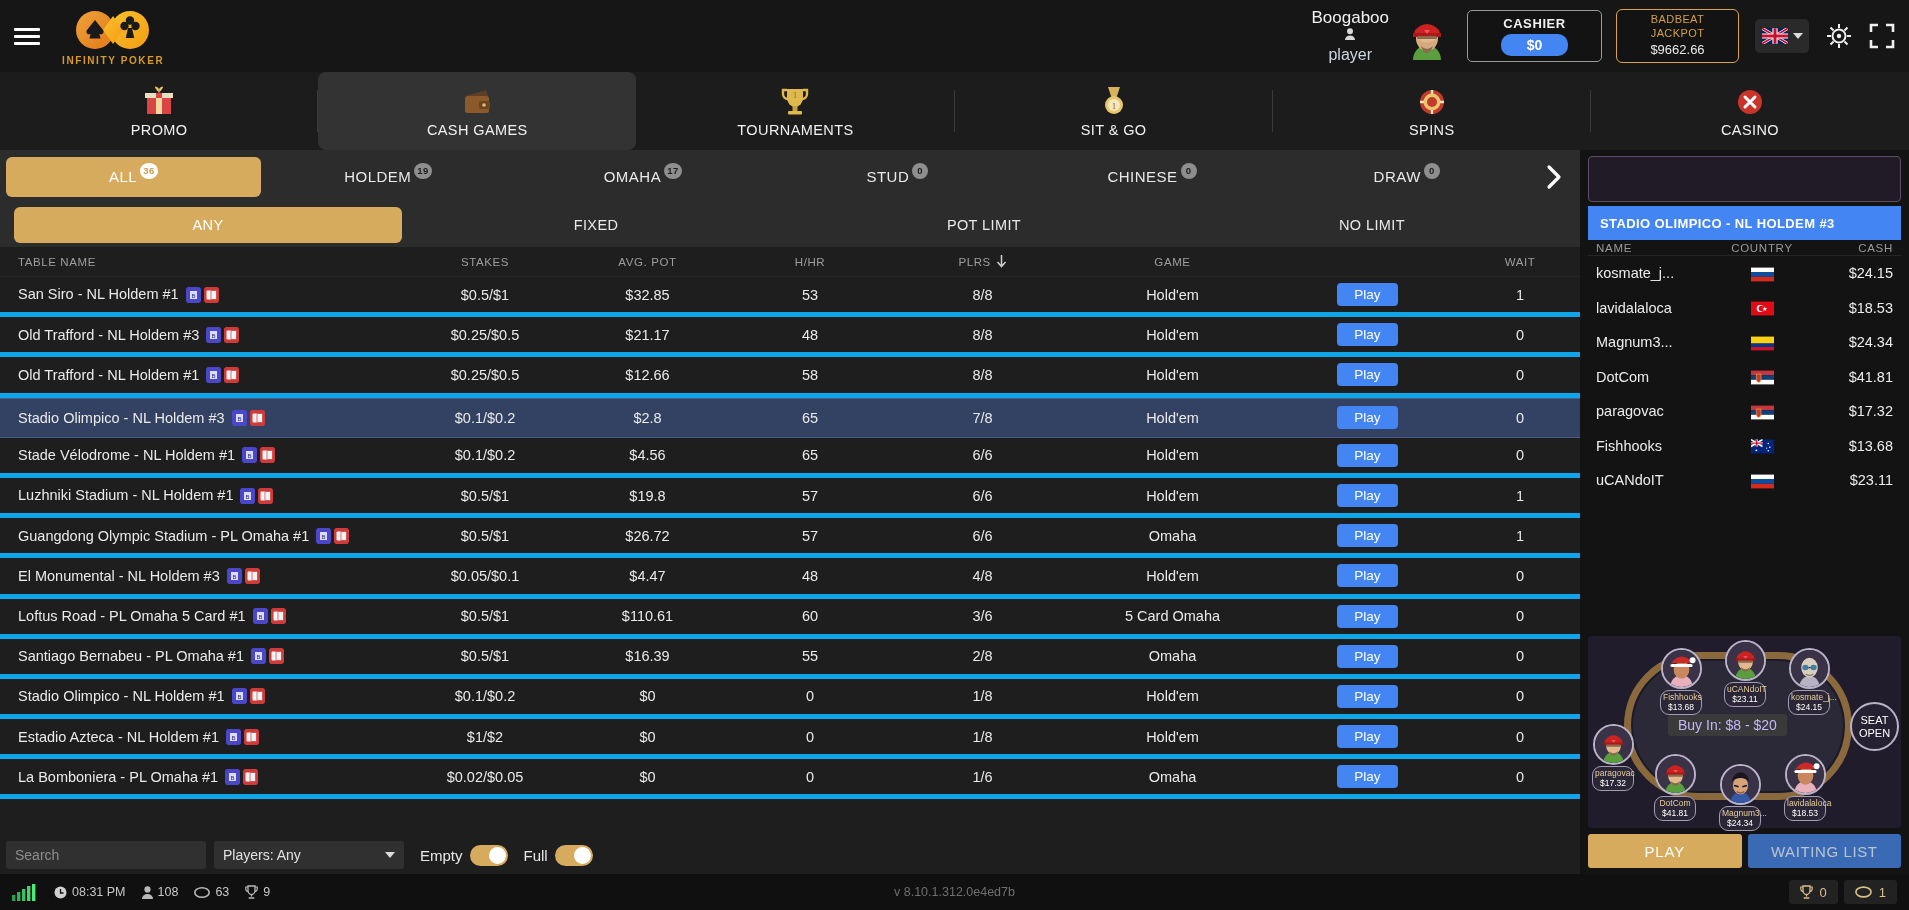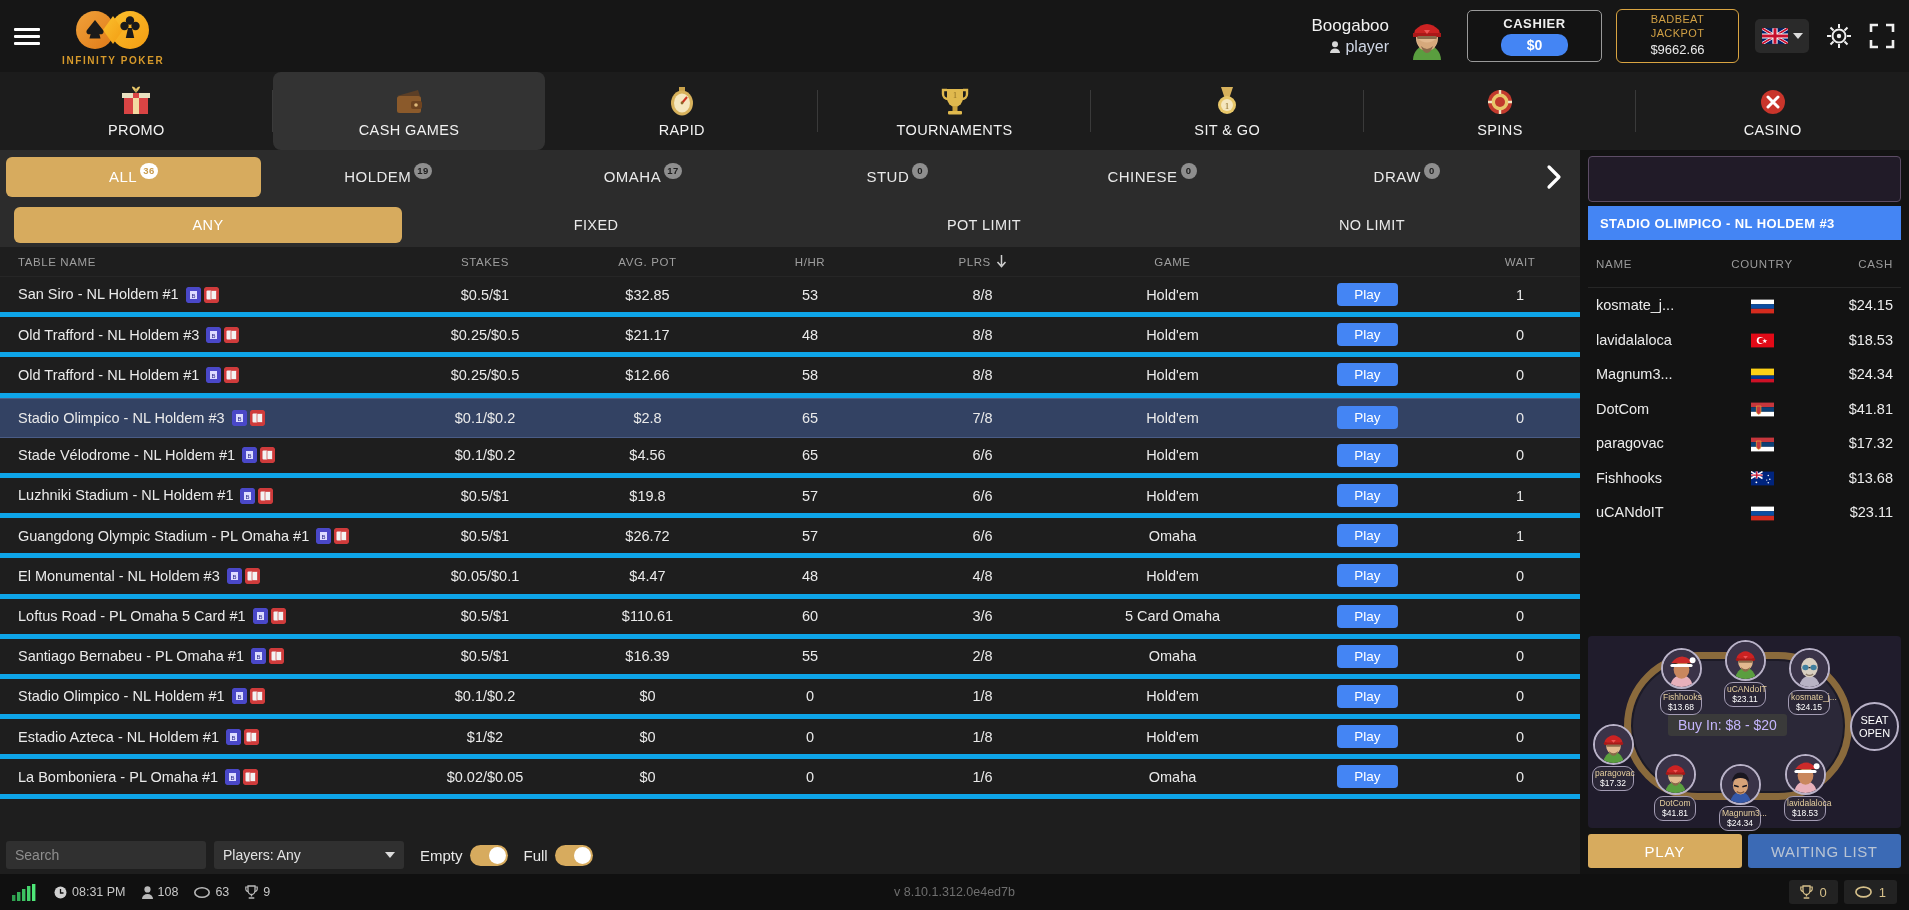--- a/index.html
+++ b/index.html
@@ -23,21 +23,21 @@
   .brand-logo { width: 92px; height: 48px; }
   .brand-name {
     font-size: 10px; letter-spacing: 1.6px; color: #d79a2b; font-weight: bold;
     margin-top: 1px;
   }
   .topbar-right {
     margin-left: auto; display: flex; align-items: center; gap: 0px; padding-right: 14px;
   }
   .user-block { text-align: right; line-height: 1.25; margin-right: 10px; }
   .user-name { font-size: 17px; color: #f2f2f2; }
-  .user-role { font-size: 16px; color: #cfd6e4; display: flex; align-items: center; justify-content: flex-end; gap: 5px;}
+  .user-role { font-size: 16px; color: #cfd6e4; display: flex; align-items: center; justify-content: flex-end; gap: 5px; flex-direction: column;}
   .avatar-top { width: 56px; height: 56px; margin-right: 12px; }
   .cashier-box {
     width: 135px; height: 52px; border: 1px solid #9a9a9a; border-radius: 5px;
     display: flex; flex-direction: column; align-items: center; justify-content: center;
     gap: 3px; cursor: pointer; background: #131313; font-weight: bold;
   }
   .cashier-label { font-size: 13px; letter-spacing: .6px; color: #efefef; }
   .cashier-amt {
     background: #4485f4; color: #fff; font-size: 14px; border-radius: 10px;
     padding: 2px 26px; line-height: 1.3;
@@ -166,21 +166,21 @@
 
   
   .rp-top { height: 53px; flex: 0 0 53px; background: #131313; padding: 6px 8px 0 8px;}
   .rp-top-box { height: 46px; border: 1px solid #5d4d66; border-radius: 4px; background: #211b28; }
   .rp-title {
     background: #4485f4; color: #fff; font-size: 13px; font-weight: bold; letter-spacing: .4px;
     height: 34px; display: flex; align-items: center; padding: 0 12px; margin: 3px 8px 0 8px;
   }
   .rp-head {
     display: flex; font-size: 11.5px; color: #9a9a9a; letter-spacing: .7px;
-    height: 48px; align-items: center; padding: 0 8px; border-bottom: 1px solid #262626;
+    height: 16px; align-items: center; padding: 0 8px; border-bottom: 1px solid #262626;
     margin: 0 8px;
   }
   .p-name { width: 120px; }
   .p-country { width: 92px; text-align: center; }
   .p-cash { flex: 1; text-align: right; }
   .prow {
     display: flex; align-items: center; height: 34.5px; font-size: 14.5px; color: #ececec;
     padding: 0 8px; margin: 0 8px; cursor: pointer;
   }
   .flag-sm { width: 23px; height: 15px; display: inline-block; vertical-align: middle; }
@@ -365,32 +365,20 @@
         <svg width="34" height="34" viewBox="0 0 34 34">
           <path d="M5 12 L26 6 L28 12 z" fill="#5d3f26"></path>
           <rect x="5" y="12" width="24" height="17" rx="2.5" fill="#8b5a2b"></rect>
           <rect x="19" y="17" width="11" height="8" rx="2" fill="#6f4420"></rect>
           <circle cx="24" cy="21" r="1.8" fill="#e0b97a"></circle>
         </svg>
       </div>
       <div class="nav-label">CASH GAMES</div>
     </div>
 
-    <div class="navitem">
-      <div class="nav-ico">
-        <svg width="34" height="34" viewBox="0 0 34 34">
-          <rect x="14" y="3" width="6" height="4" fill="#c9a24b"></rect>
-          <ellipse cx="17" cy="19" rx="11" ry="12.5" fill="#d8b25c"></ellipse>
-          <ellipse cx="17" cy="19" rx="8" ry="9.5" fill="#f5e7c0"></ellipse>
-          <path d="M17 19 L22 13" stroke="#cc3322" stroke-width="2" fill="none"></path>
-          <circle cx="17" cy="19" r="1.4" fill="#8a6a2a"></circle>
-        </svg>
-      </div>
-      <div class="nav-label">RAPID</div>
-    </div>
 
     <div class="navitem">
       <div class="nav-ico">
         <svg width="34" height="34" viewBox="0 0 34 34">
           <path d="M9 5 h16 v9 a8 9 0 0 1 -16 0z" fill="#e0b94e"></path>
           <path d="M9 6 h-4 v4 a5 5 0 0 0 5 5" fill="none" stroke="#e0b94e" stroke-width="2.4"></path>
           <path d="M25 6 h4 v4 a5 5 0 0 1 -5 5" fill="none" stroke="#e0b94e" stroke-width="2.4"></path>
           <rect x="14.5" y="22" width="5" height="5" fill="#caa23d"></rect>
           <rect x="10" y="27" width="14" height="3.5" rx="1" fill="#e0b94e"></rect>
           <text x="17" y="14" font-size="8" fill="#8a6a20" text-anchor="middle" font-family="Liberation Serif, serif">1</text>

